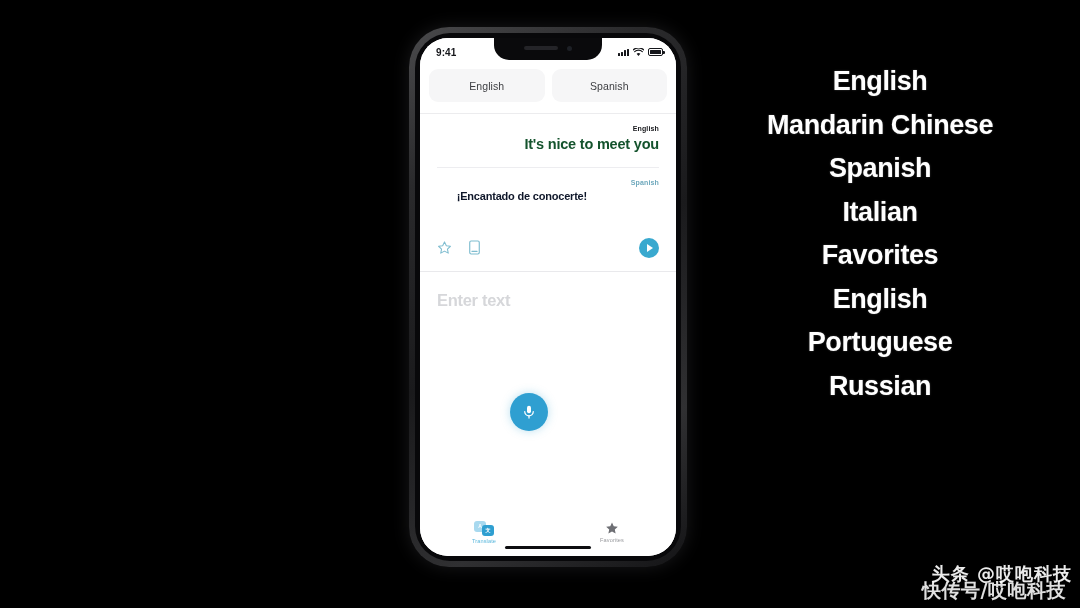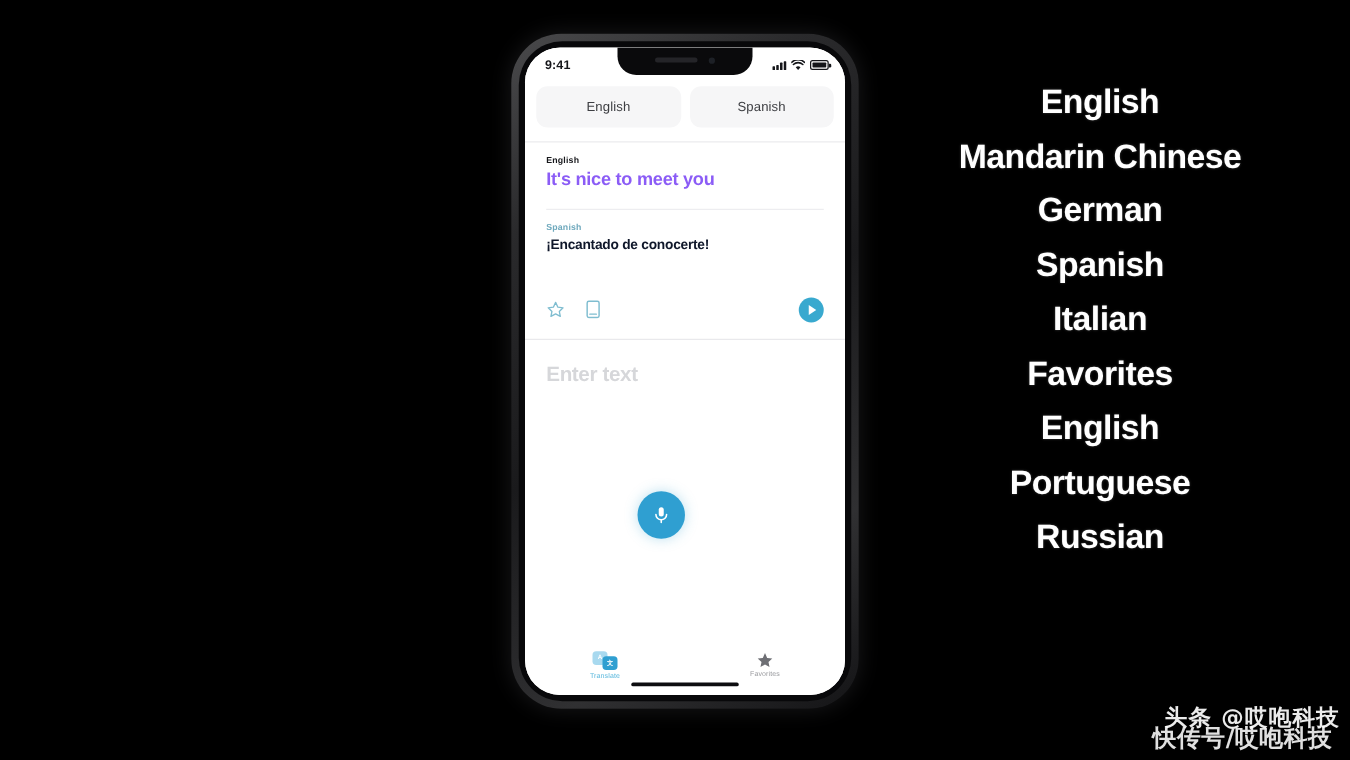--- a/index.html
+++ b/index.html
@@ -7,21 +7,21 @@
     width: 1080px; height: 608px;
     background: #000;
     overflow: hidden;
     font-family: "Liberation Sans", sans-serif;
   }
   #stage { position: relative; width: 1080px; height: 608px; background: #000; }
 
   
   #phone-wrap {
     position: absolute; left: 409px; top: 27px;
-    width: 278px; height: 540px;
+    width: 278px; height: 540px; text-align: right;
   }
   .phone-outer {
     position: absolute; inset: 0;
     border-radius: 40px;
     background: linear-gradient(145deg,#4a4a4c 0%, #2a2a2c 22%, #1a1a1c 50%, #303032 78%, #141416 100%);
     box-shadow: 0 0 18px rgba(80,80,85,.30);
   }
   .phone-inner {
     position: absolute; left: 6px; top: 6px; right: 6px; bottom: 6px;
     border-radius: 35px;
@@ -94,21 +94,21 @@
   .card::after{
     content:""; position:absolute; left:0; right:0; bottom:0; height:1px; background:#e9e9ec;
   }
   .sect-label {
     font-size: 7px; font-weight: bold; letter-spacing: .15px;
     margin-bottom: 3px;
   }
   .label-src { color: #17181c; }
   .label-tgt { color: #6fa9bd; }
   .src-text {
-    font-size: 14.5px; font-weight: bold; color: #8b5cf6;
+    font-size: 14.5px; font-weight: bold; color: #14532d;
     letter-spacing: -.2px; line-height: 1.25;
     padding-bottom: 14px;
   }
   .divider { height:1px; background:#ededf0; margin: 0 0 11px 0; }
   .tgt-text {
     font-size: 11px; font-weight: bold; color: #0f172a;
     letter-spacing: -.2px; line-height: 1.32;
     max-width: 150px;
   }
   .card-actions {
@@ -286,21 +286,20 @@
         </div>
       </div>
 
       <div class="home-ind"></div>
     </div>
   </div>
 
   <div id="lang-list">
     <div class="lang-item">English</div>
     <div class="lang-item">Mandarin Chinese</div>
-    <div class="lang-item">German</div>
     <div class="lang-item">Spanish</div>
     <div class="lang-item">Italian</div>
     <div class="lang-item">Favorites</div>
     <div class="lang-item">English</div>
     <div class="lang-item">Portuguese</div>
     <div class="lang-item">Russian</div>
   </div>
 
   <div class="wm wm-top">头条 @哎咆科技</div>
   <div class="wm wm-bot">快传号/哎咆科技</div>

